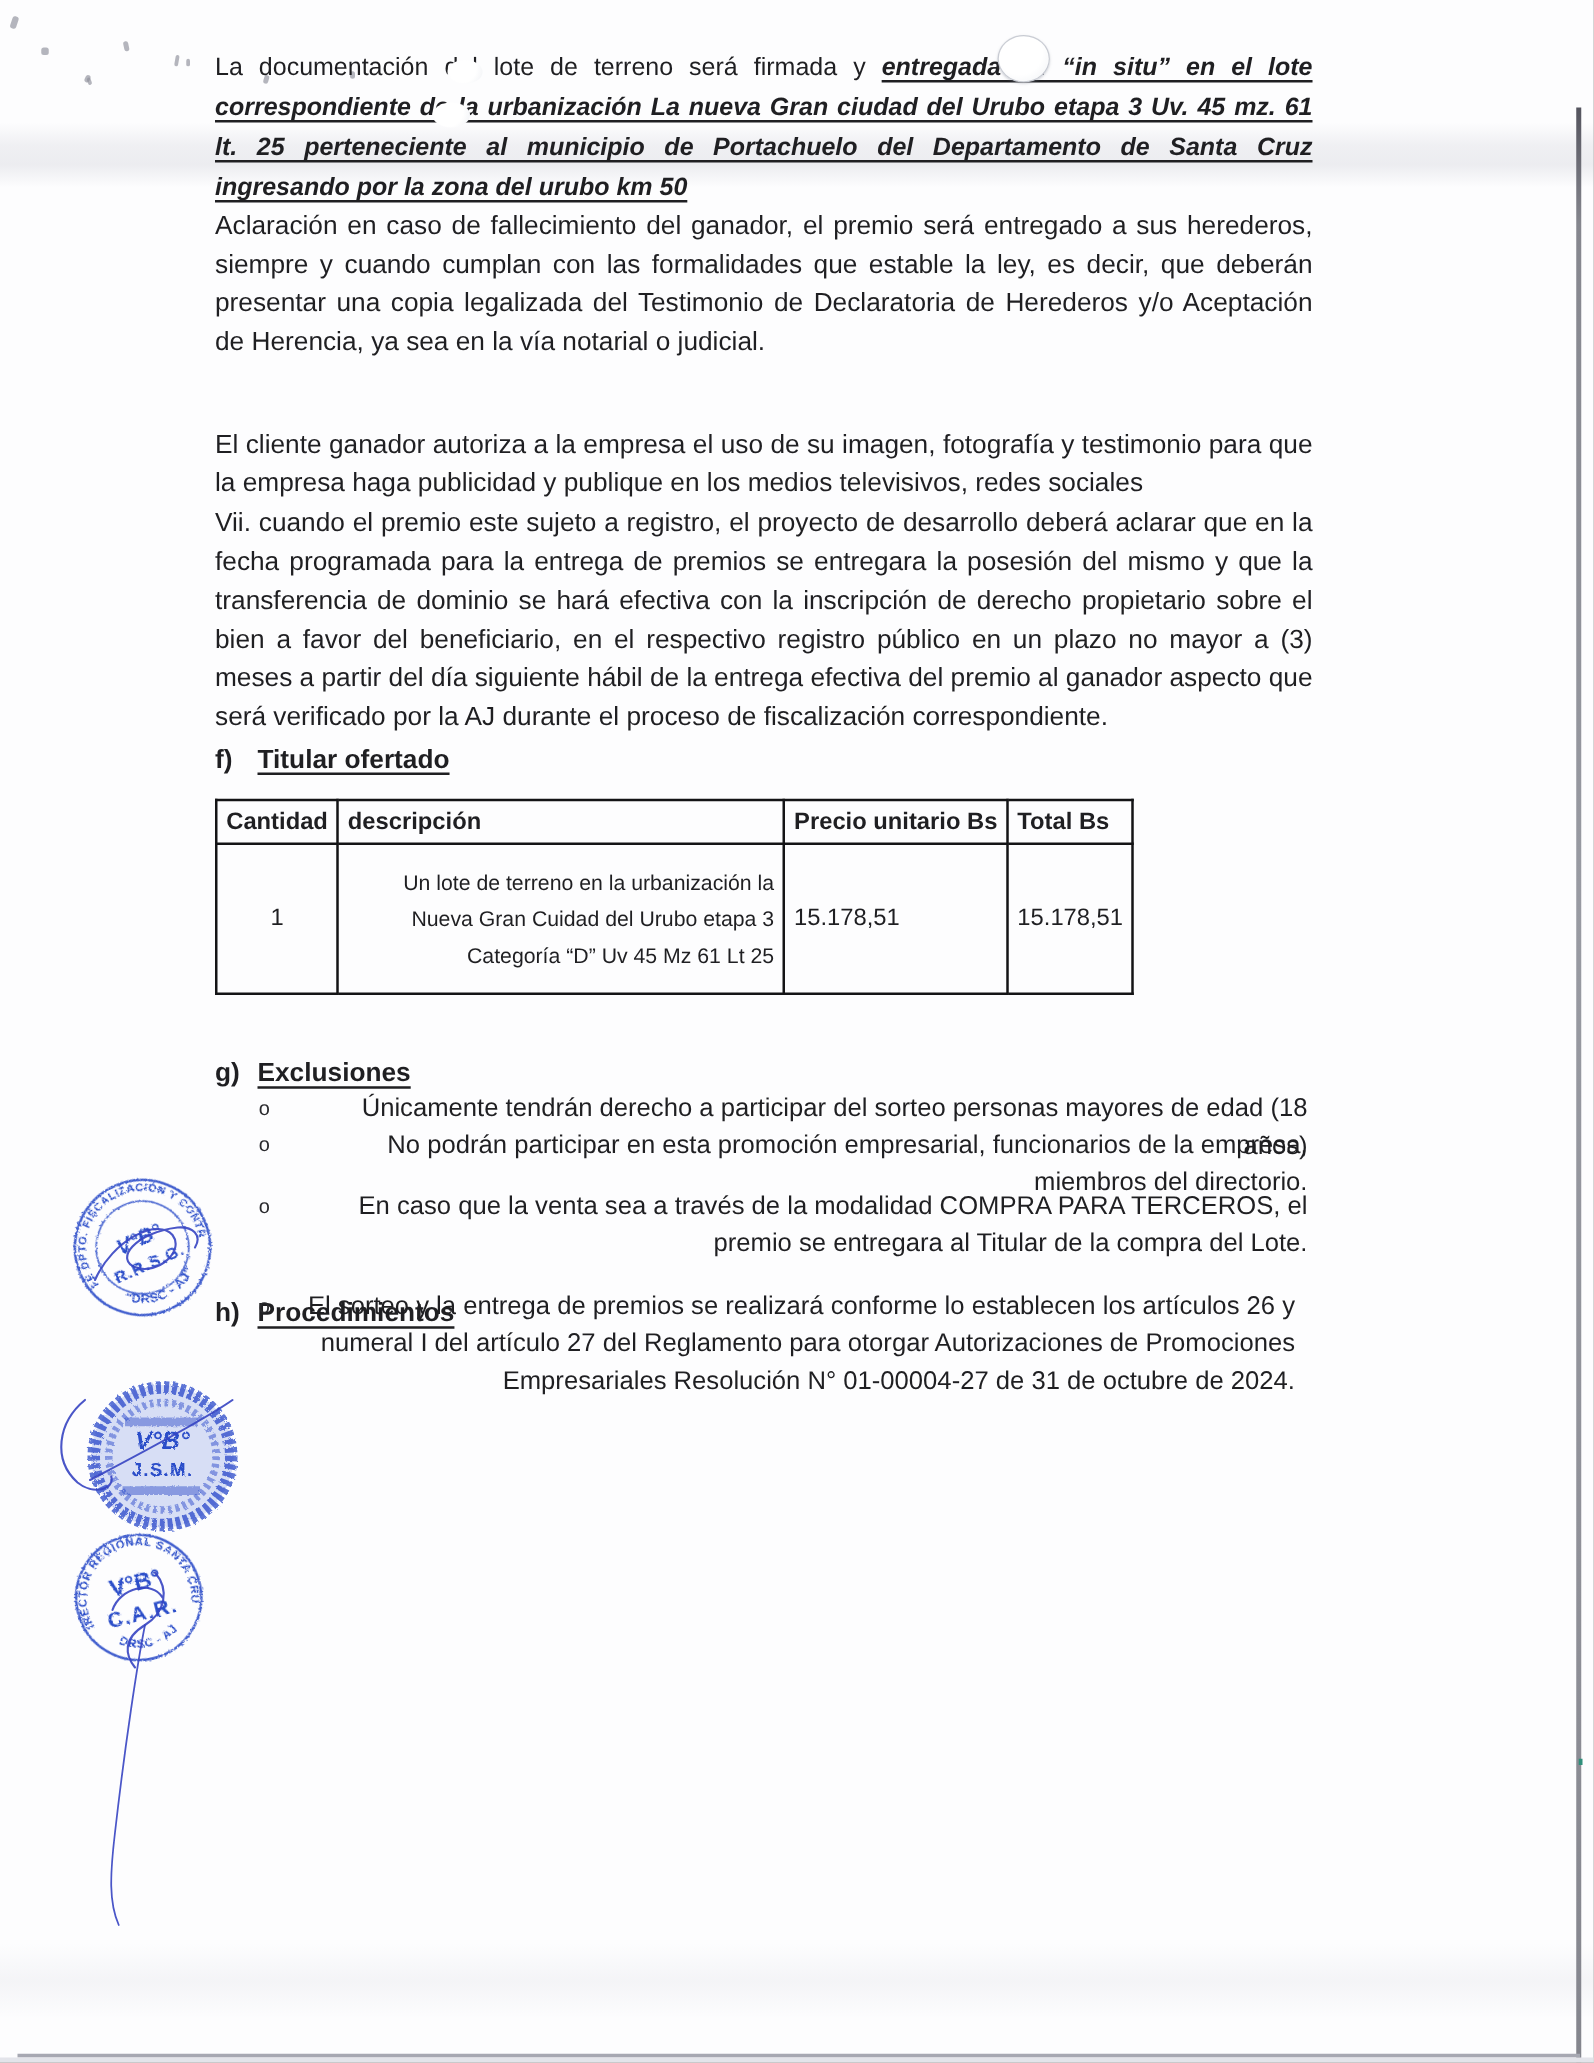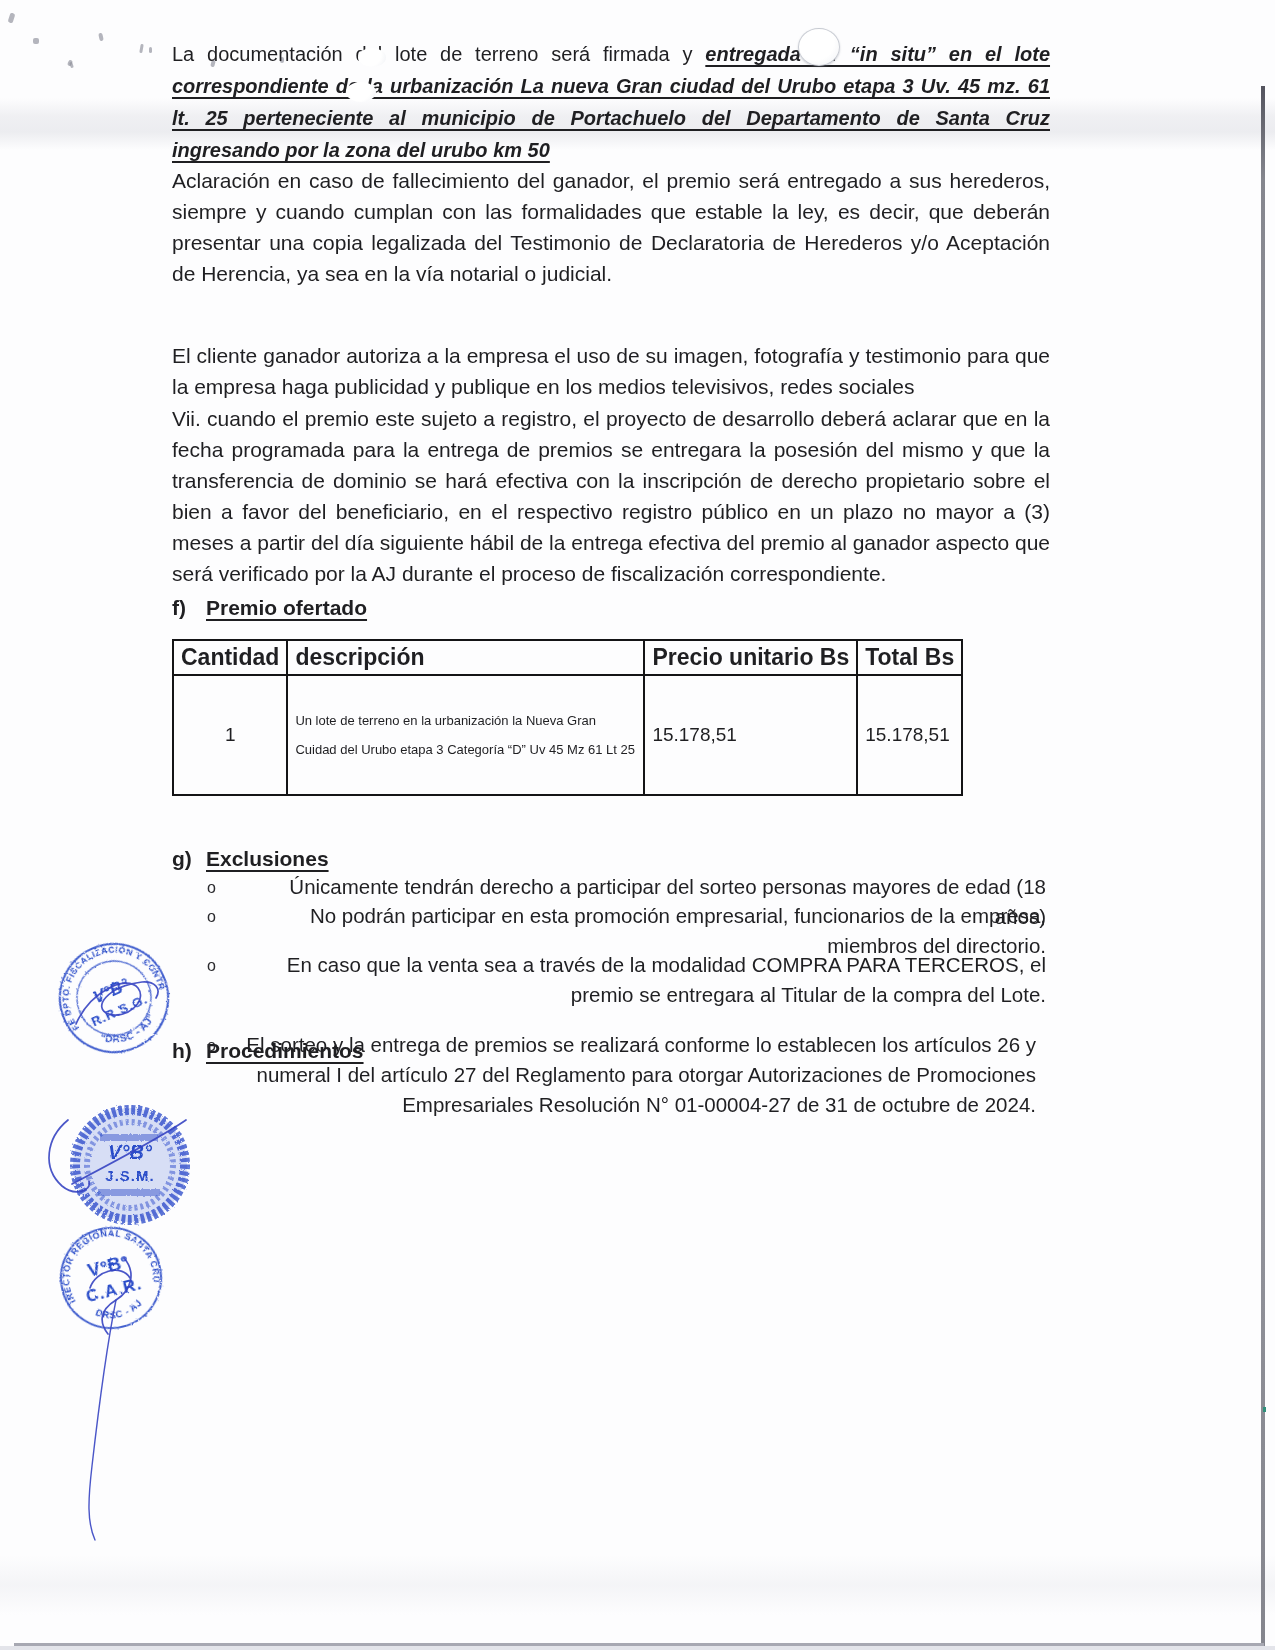--- a/index.html
+++ b/index.html
@@ -37,23 +37,23 @@
 
   .bullet { position:absolute; left:207px; display:flex; font-size:20.5px; line-height:30px; }
   .bullet .mark { width:37px; font-size:16px; line-height:30px; padding-top:1px; color:#2a2a2e; }
   .bullet .btxt { width:802px; text-align:right; }
   .bullet.narrow .btxt { width:792px; }
 
   
   table.prize { position:absolute; left:172px; top:639px; border-collapse:collapse;
     table-layout:fixed; font-size:19px; }
   table.prize td, table.prize th { border:2.5px solid #141416; padding:2px 7px; }
-  table.prize th { text-align:left; font-size:23px; white-space:nowrap; height:29px; }
+  table.prize th { text-align:left; font-size:19px; white-space:nowrap; height:29px; }
   td.c-cant { text-align:center; vertical-align:middle; font-size:19px; }
-  td.c-desc { font-size:13px; line-height:29px; vertical-align:middle; padding:8px 9px; }
+  td.c-desc { font-size:17px; line-height:29px; vertical-align:middle; padding:8px 9px;text-align:right; }
   td.c-num  { text-align:left; vertical-align:middle; font-size:19px; }
 
   
   svg.stamps { position:absolute; left:38px; top:922px; }
   .ring { fill:none; stroke:#2c4ec9; stroke-width:2; opacity:.9; }
   .ring.thin { stroke-width:1.4; opacity:.8; }
   text.arc { font-family:"Liberation Sans", sans-serif; font-size:8.6px; font-weight:bold;
              letter-spacing:.6px; fill:#2c4ec9; }
   text.mono { font-family:"Liberation Sans", sans-serif; font-size:17px; font-weight:bold;
               font-style:italic; fill:#2c4ec9; text-anchor:middle; }
@@ -87,21 +87,21 @@
 
   <div class="whiteout" style="left:358px;top:48px;width:28px;height:19px"></div>
   <div class="whiteout hole" style="left:798px;top:28px;width:40px;height:36px"></div>
   <div class="whiteout" style="left:346px;top:82px;width:30px;height:20px"></div>
 
   <p class="txt" style="top:165px">Aclaración en caso de fallecimiento del ganador, el premio será entregado a sus herederos, siempre y cuando cumplan con las formalidades que estable la ley, es decir, que deberán presentar una copia legalizada del Testimonio de Declaratoria de Herederos y/o Aceptación de Herencia, ya sea en la vía notarial o judicial.</p>
   <p class="txt" style="top:340px">El cliente ganador autoriza a la empresa el uso de su imagen, fotografía y testimonio para que la empresa haga publicidad y publique en los medios televisivos, redes sociales</p>
   <p class="txt" style="top:403px">Vii. cuando el premio este sujeto a registro, el proyecto de desarrollo deberá aclarar que en la fecha programada para la entrega de premios se entregara la posesión del mismo y que la transferencia de dominio se hará efectiva con la inscripción de derecho propietario sobre el bien a favor del beneficiario, en el respectivo registro público en un plazo no mayor a (3) meses  a partir del día siguiente hábil de la entrega efectiva del premio al ganador aspecto que será verificado por la AJ durante el proceso de fiscalización correspondiente.</p>
 
   <div class="heading" style="top:596px">
-    <span class="lbl">f)</span><span class="ttl">Premio ofertado</span>
+    <span class="lbl">f)</span><span class="ttl">Titular ofertado</span>
   </div>
 
   <table class="prize">
     <colgroup>
         <col style="width:96px">
         <col style="width:357px">
         <col style="width:165px">
         <col style="width:97px">
       </colgroup>
     <tbody>

